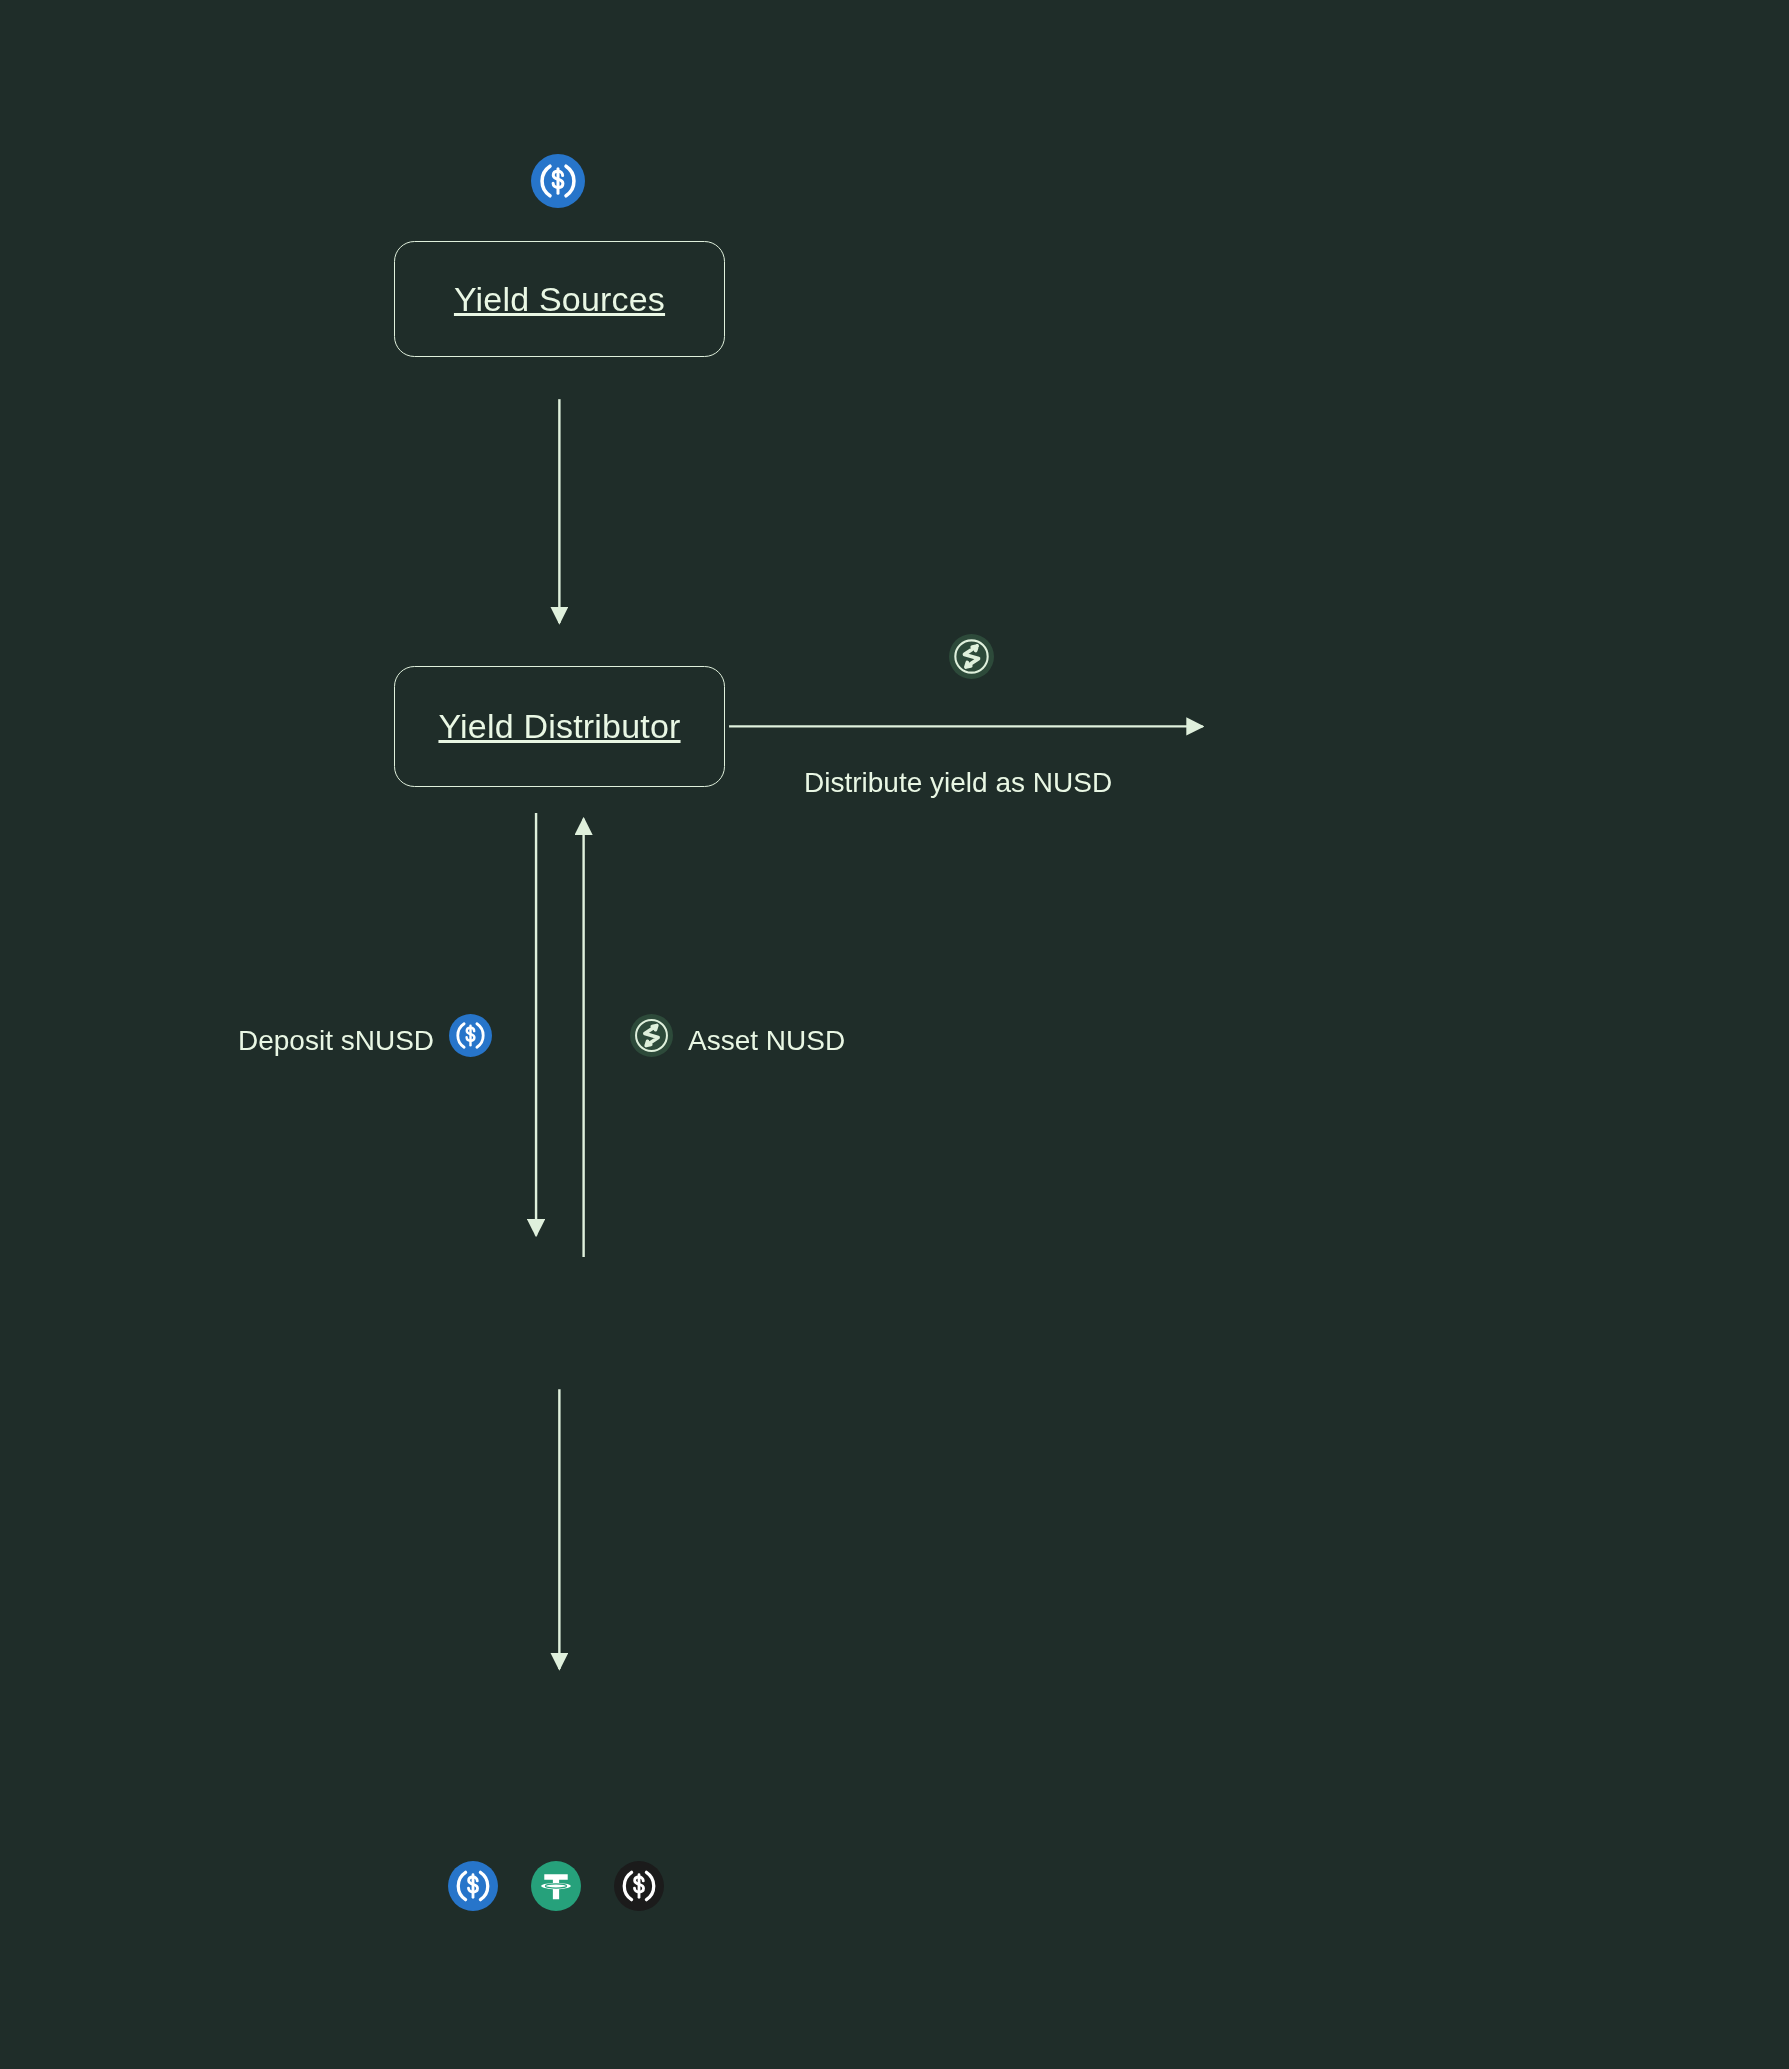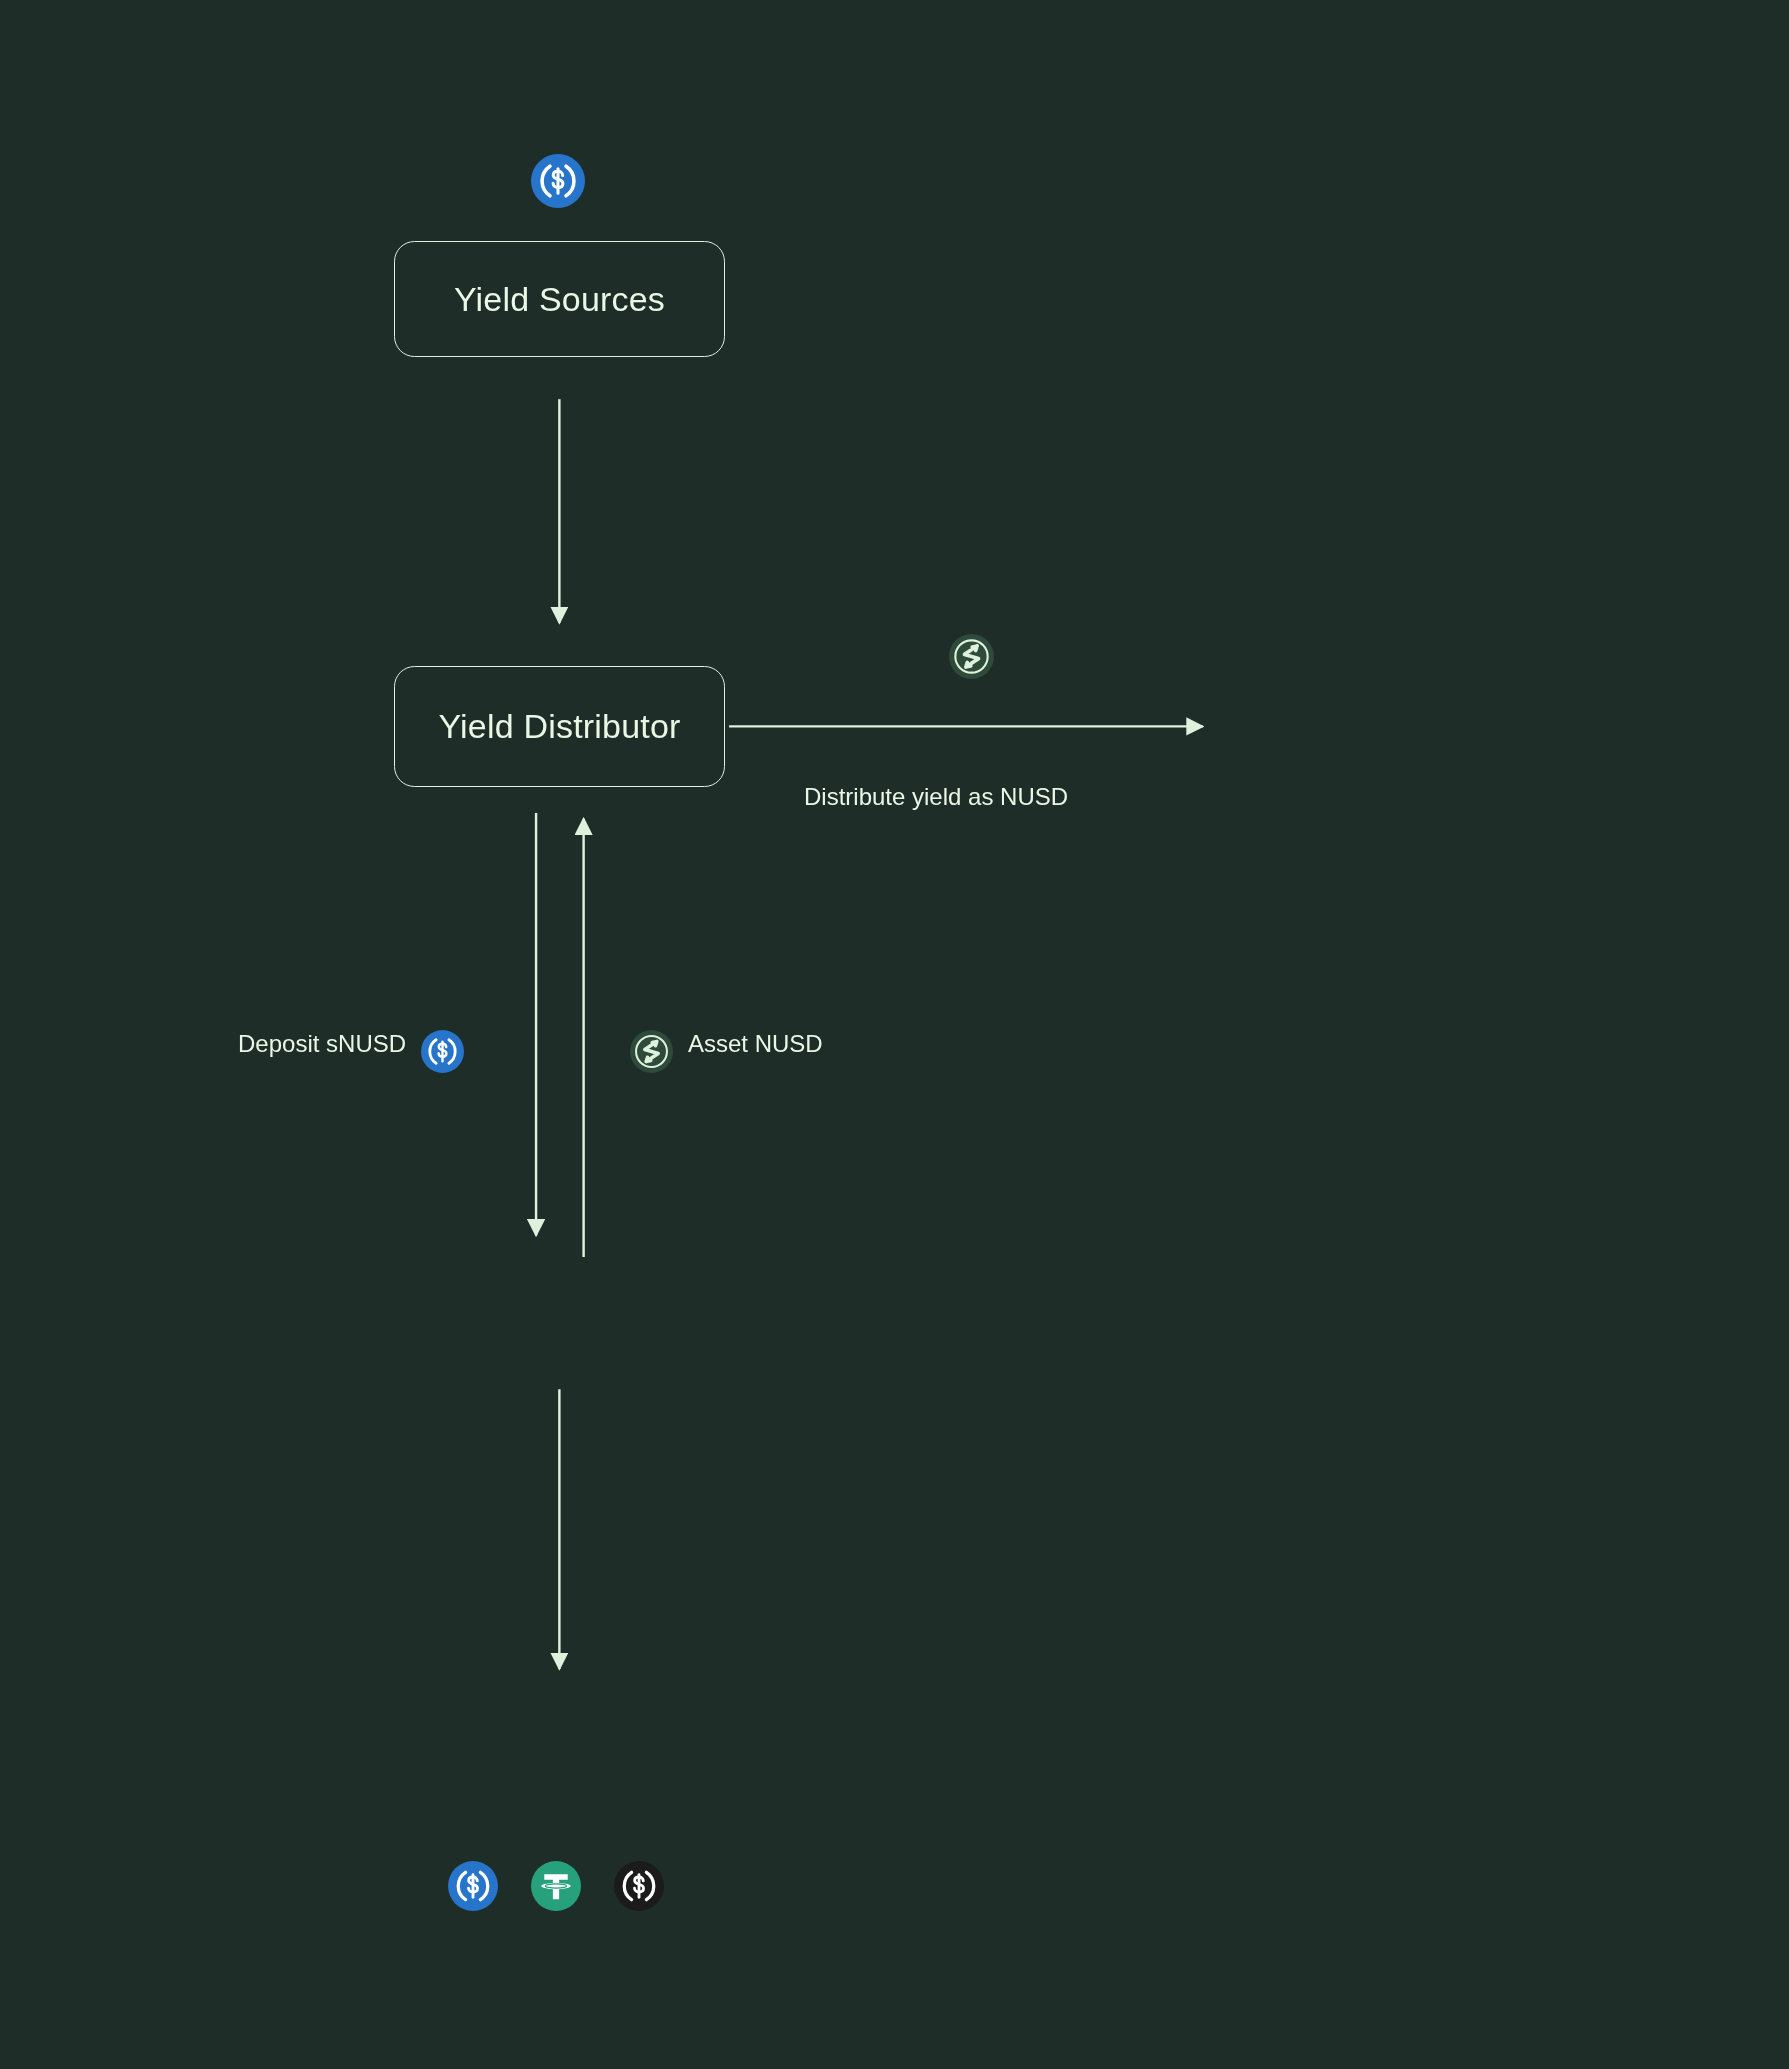--- a/index.html
+++ b/index.html
@@ -33,33 +33,33 @@
     background: transparent;
     display: flex;
     align-items: center;
     justify-content: center;
     gap: 17px;
     color: #e9f7e4;
     font-size: 34px;
     font-weight: 400;
     letter-spacing: 0.2px;
     white-space: nowrap;
+    text-decoration: underline;
   }
   .node-label {
     color: #e9f7e4;
   }
   .edge-label {
     position: absolute;
     color: #e9f7e4;
-    font-size: 24px;
+    font-size: 28px;
     white-space: nowrap;
     display: flex;
-    align-items: flex-start;
+    align-items: flex-end;
     gap: 15px;
-    margin-top: 16px;
   }
   .icon-float {
     position: absolute;
   }
   .icon-row {
     position: absolute;
     display: flex;
     align-items: center;
     gap: 33px;
   }

